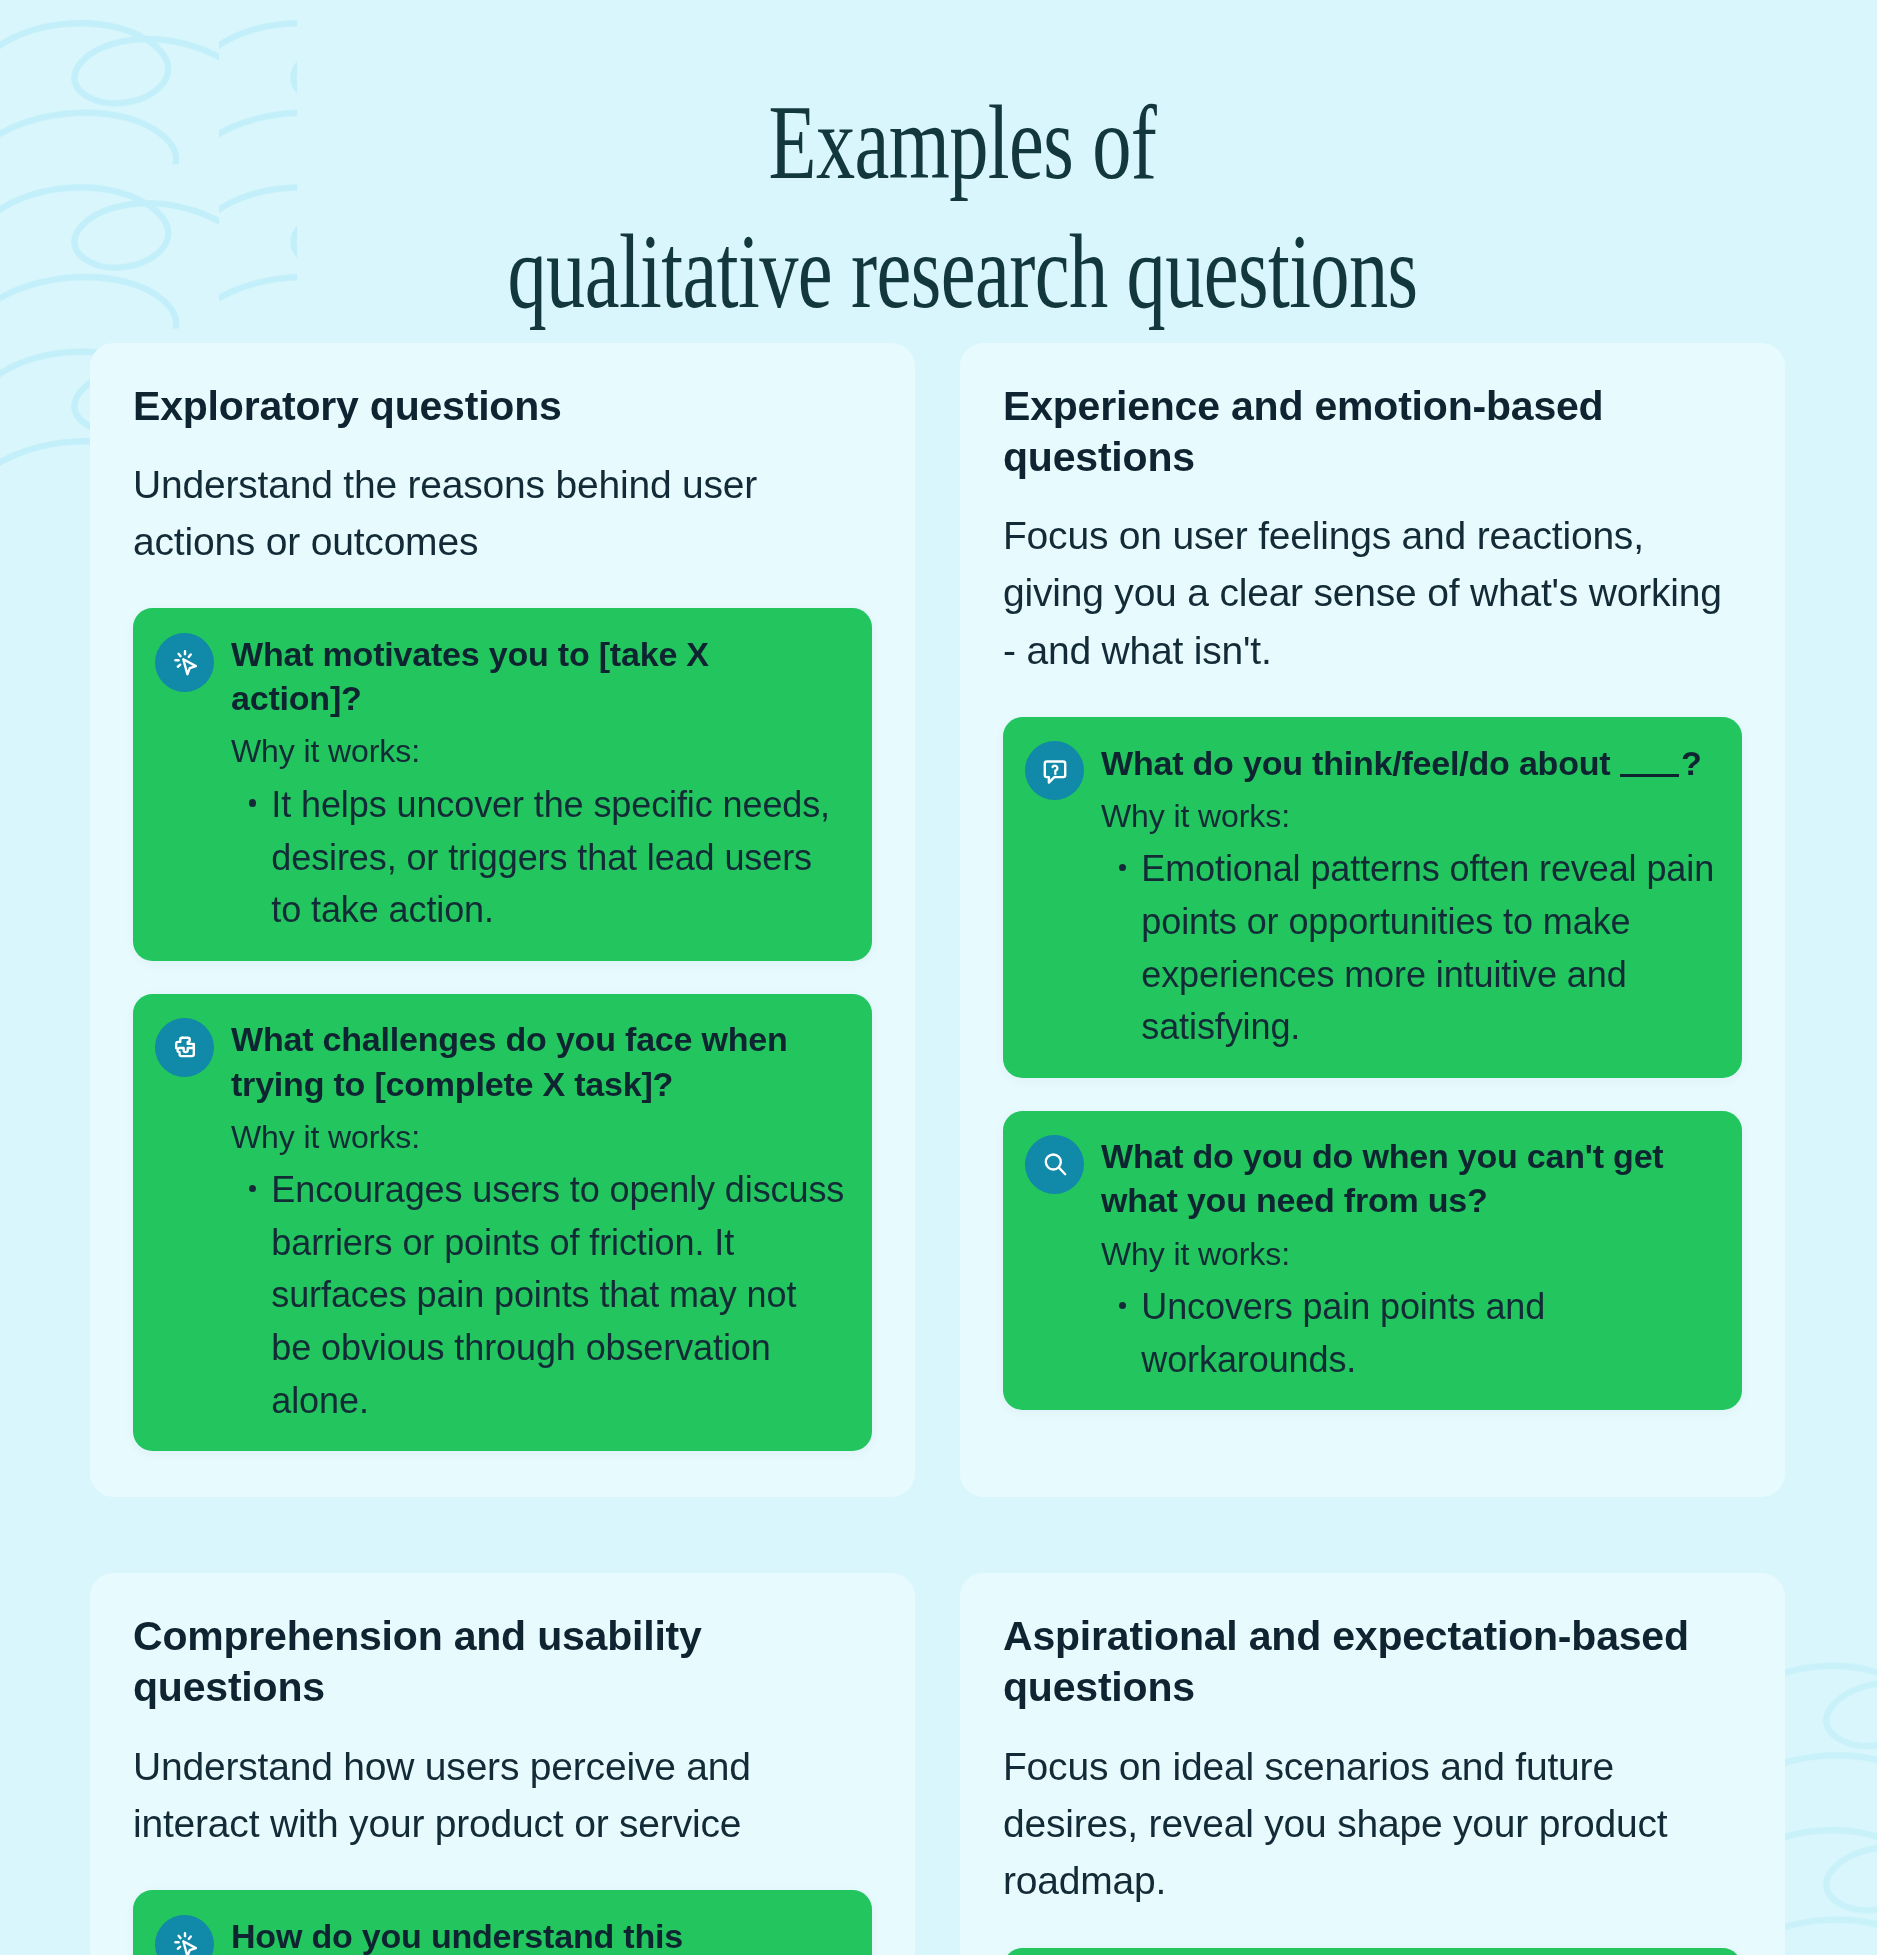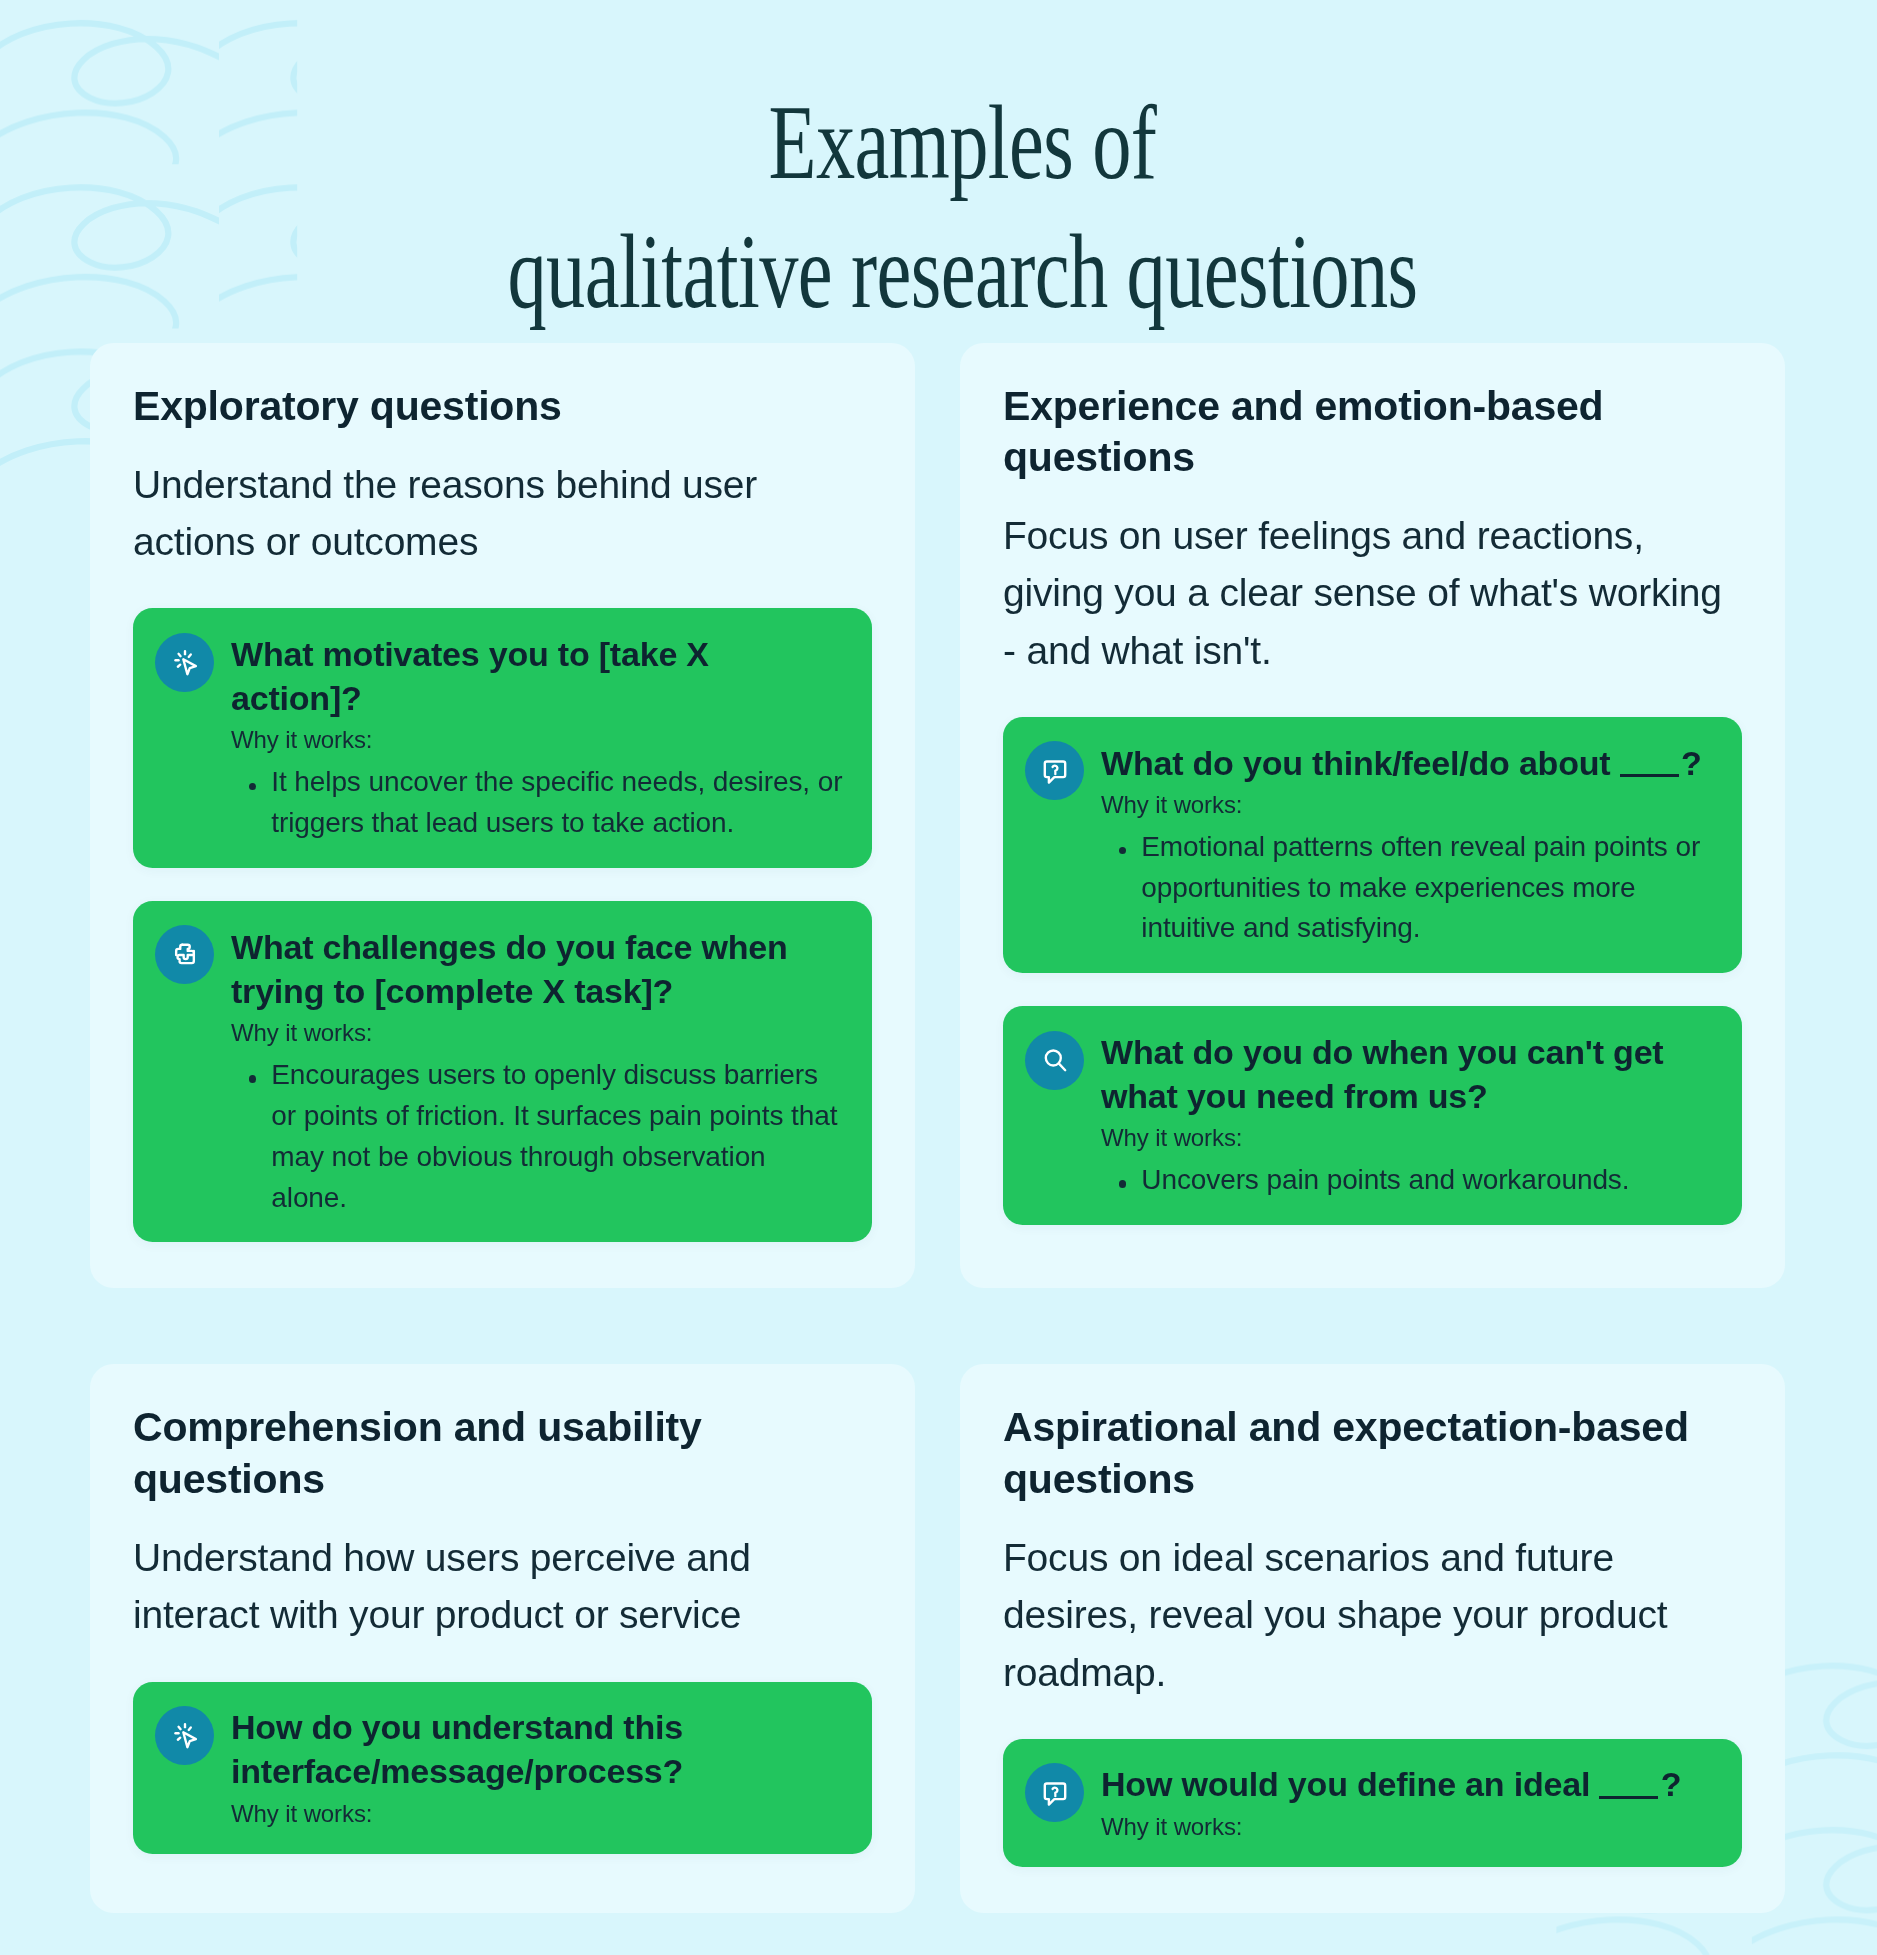--- a/index.html
+++ b/index.html
@@ -119,34 +119,34 @@
   }
   .q-text .blank {
     display: inline-block;
     border-bottom: 3.5px solid #0E2430;
     width: 59px;
     vertical-align: -2.3px;
     margin-right: 2.3px;
   }
 
   .q-why {
-    margin-top: 4px;
-    font-size: 24px;
+    margin-top: 10px;
+    font-size: 32px;
     font-weight: 400;
     color: #132B36;
     line-height: 1.35;
     letter-spacing: -0.1px;
   }
 
   .q-points {
     margin-top: 5.5px;
     padding-left: 38px;
   }
   .q-points li {
-    font-size: 28px;
+    font-size: 36px;
     font-weight: 400;
     color: #132B36;
     line-height: 1.46;
     letter-spacing: -0.1px;
     list-style: none;
     position: relative;
     padding-left: 2.3px;
   }
   .q-points li::before {
     content: "";

